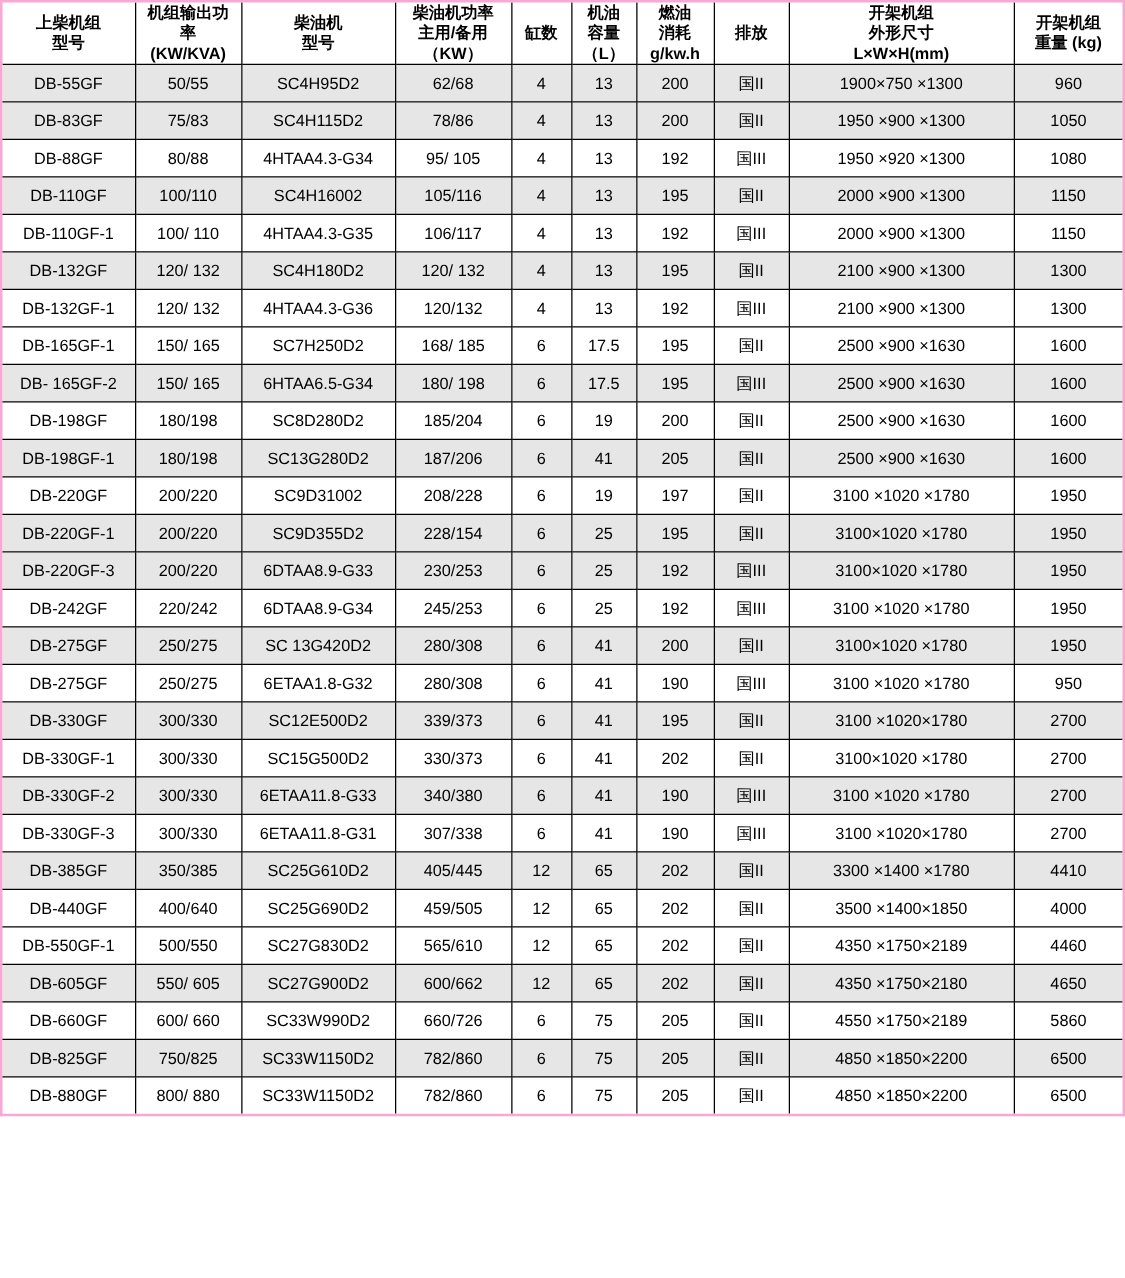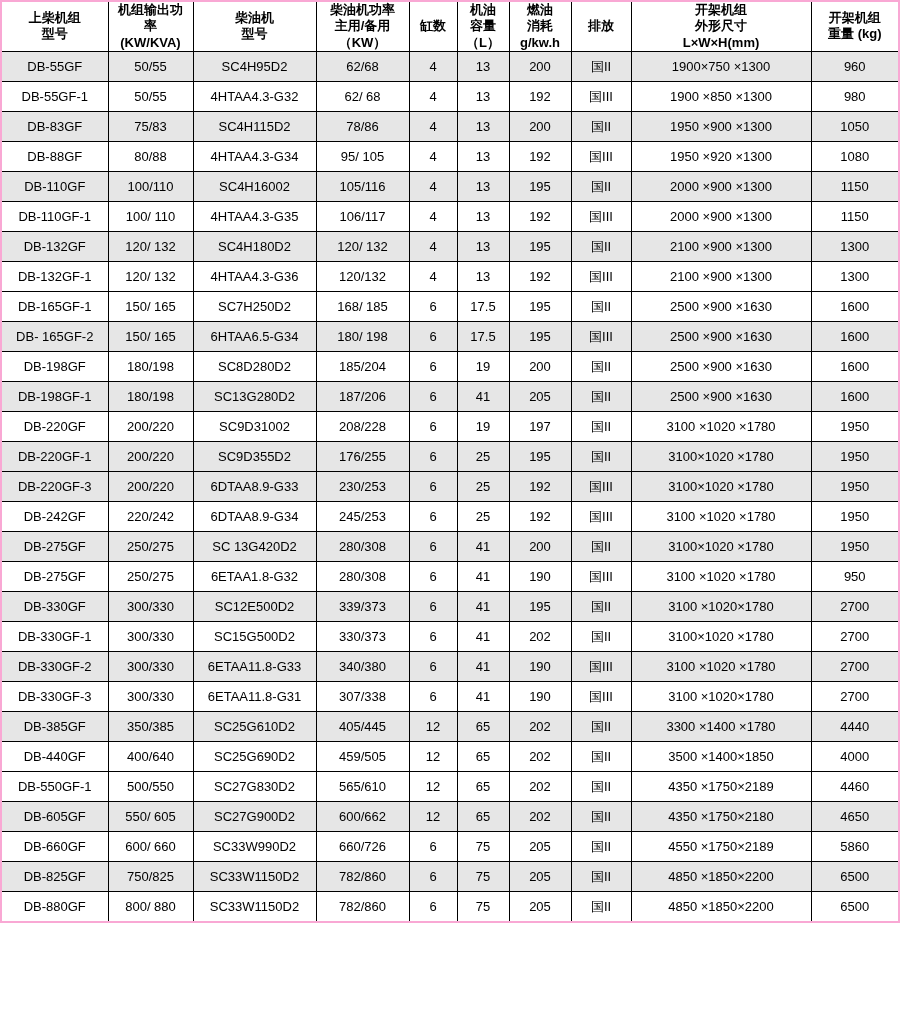--- a/index.html
+++ b/index.html
@@ -130,32 +130,20 @@
         <td>50/55</td>
         <td>SC4H95D2</td>
         <td>62/68</td>
         <td>4</td>
         <td>13</td>
         <td>200</td>
         <td>国II</td>
         <td>1900×750 ×1300</td>
         <td>960</td>
       </tr>
-      <tr class="plain">
-        <td>DB-55GF-1</td>
-        <td>50/55</td>
-        <td>4HTAA4.3-G32</td>
-        <td>62/ 68</td>
-        <td>4</td>
-        <td>13</td>
-        <td>192</td>
-        <td>国III</td>
-        <td>1900 ×850 ×1300</td>
-        <td>980</td>
-      </tr>
       <tr class="shade">
         <td>DB-83GF</td>
         <td>75/83</td>
         <td>SC4H115D2</td>
         <td>78/86</td>
         <td>4</td>
         <td>13</td>
         <td>200</td>
         <td>国II</td>
         <td>1950 ×900 ×1300</td>
@@ -278,21 +266,21 @@
         <td>19</td>
         <td>197</td>
         <td>国II</td>
         <td>3100 ×1020 ×1780</td>
         <td>1950</td>
       </tr>
       <tr class="shade">
         <td>DB-220GF-1</td>
         <td>200/220</td>
         <td>SC9D355D2</td>
-        <td>176/255</td>
+        <td>228/154</td>
         <td>6</td>
         <td>25</td>
         <td>195</td>
         <td>国II</td>
         <td>3100×1020 ×1780</td>
         <td>1950</td>
       </tr>
       <tr class="shade">
         <td>DB-220GF-3</td>
         <td>200/220</td>
@@ -392,21 +380,21 @@
       <tr class="shade">
         <td>DB-385GF</td>
         <td>350/385</td>
         <td>SC25G610D2</td>
         <td>405/445</td>
         <td>12</td>
         <td>65</td>
         <td>202</td>
         <td>国II</td>
         <td>3300 ×1400 ×1780</td>
-        <td>4440</td>
+        <td>4410</td>
       </tr>
       <tr class="plain">
         <td>DB-440GF</td>
         <td>400/640</td>
         <td>SC25G690D2</td>
         <td>459/505</td>
         <td>12</td>
         <td>65</td>
         <td>202</td>
         <td>国II</td>

